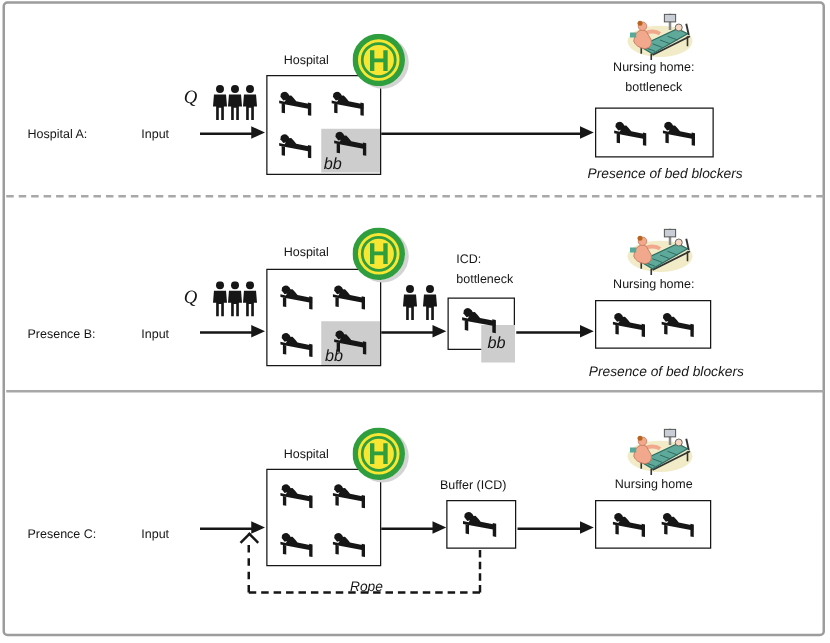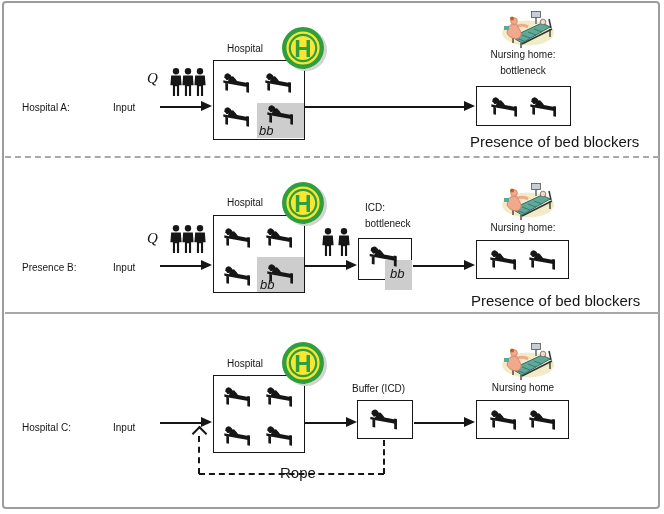--- a/index.html
+++ b/index.html
@@ -2,21 +2,21 @@
 <html><head>
 <meta charset="utf-8">
 <style>
   html,body{margin:0;padding:0;background:#fff;}
   #stage{position:relative;width:664px;height:514px;background:#fff;overflow:hidden;
          font-family:"Liberation Sans",sans-serif;color:#161616;}
   .abs{position:absolute;}
   *{box-sizing:border-box;}
   .lbl{font-size:10px;line-height:17px;white-space:nowrap;}
   .ctr{text-align:center;}
-  .annot{font-size:15px;white-space:nowrap;}
+  .annot{font-style:italic;font-size:11px;white-space:nowrap;}
   .qtxt{font-family:"Liberation Serif",serif;font-style:italic;font-size:15px;}
   .bbtxt{font-style:italic;font-size:13px;white-space:nowrap;}
   .box{border:1.6px solid #161616;background:#fff;}
   .graysq{background:#cdcdcd;}
   .hline{height:2px;background:#161616;}
   .ah-r{width:0;height:0;border-left:11px solid #161616;
         border-top:5.5px solid transparent;border-bottom:5.5px solid transparent;}
   .dash-v{width:0;border-left:2px dashed #161616;}
   .dash-h{height:0;border-top:2px dashed #161616;}
   .caret{width:11px;height:11px;border-left:2px solid #161616;border-top:2px solid #161616;
@@ -198,21 +198,21 @@
   <div class="abs lbl ctr" style="left:458px;top:219px;width:130px">Nursing home:</div>
   <div class="abs box" style="left:476px;top:240px;width:93px;height:39px"></div>
   <svg class="abs" style="left:489px;top:250px" width="28" height="20" viewBox="0 0 42 30">
       <use href="#bed-glyph"></use>
     </svg>
   <svg class="abs" style="left:528px;top:250px" width="28" height="20" viewBox="0 0 42 30">
       <use href="#bed-glyph"></use>
     </svg>
   <div class="abs annot" style="left:471px;top:292px">Presence of bed blockers</div>
 
-  <div class="abs lbl" style="left:22px;top:419px">Hospital C:</div>
+  <div class="abs lbl" style="left:22px;top:419px">Presence C:</div>
   <div class="abs lbl" style="left:113px;top:419px">Input</div>
   <div class="abs hline" style="left:160px;top:422px;width:42px"></div>
   <div class="abs ah-r" style="left:201px;top:417px"></div>
 
   <div class="abs lbl ctr" style="left:205px;top:355px;width:80px">Hospital</div>
   <div class="abs box" style="left:213px;top:375px;width:92px;height:78px"></div>
   <svg class="abs" style="left:223px;top:387px" width="28" height="20" viewBox="0 0 42 30">
       <use href="#bed-glyph"></use>
     </svg>
   <svg class="abs" style="left:265px;top:387px" width="28" height="20" viewBox="0 0 42 30">

